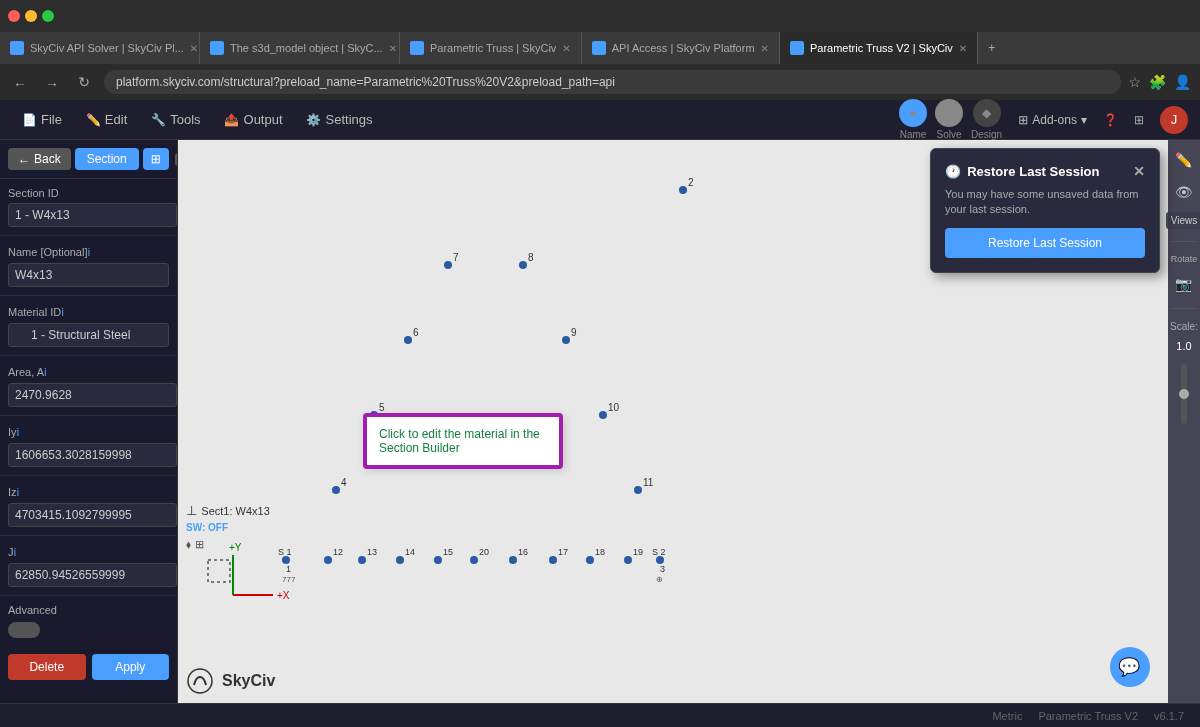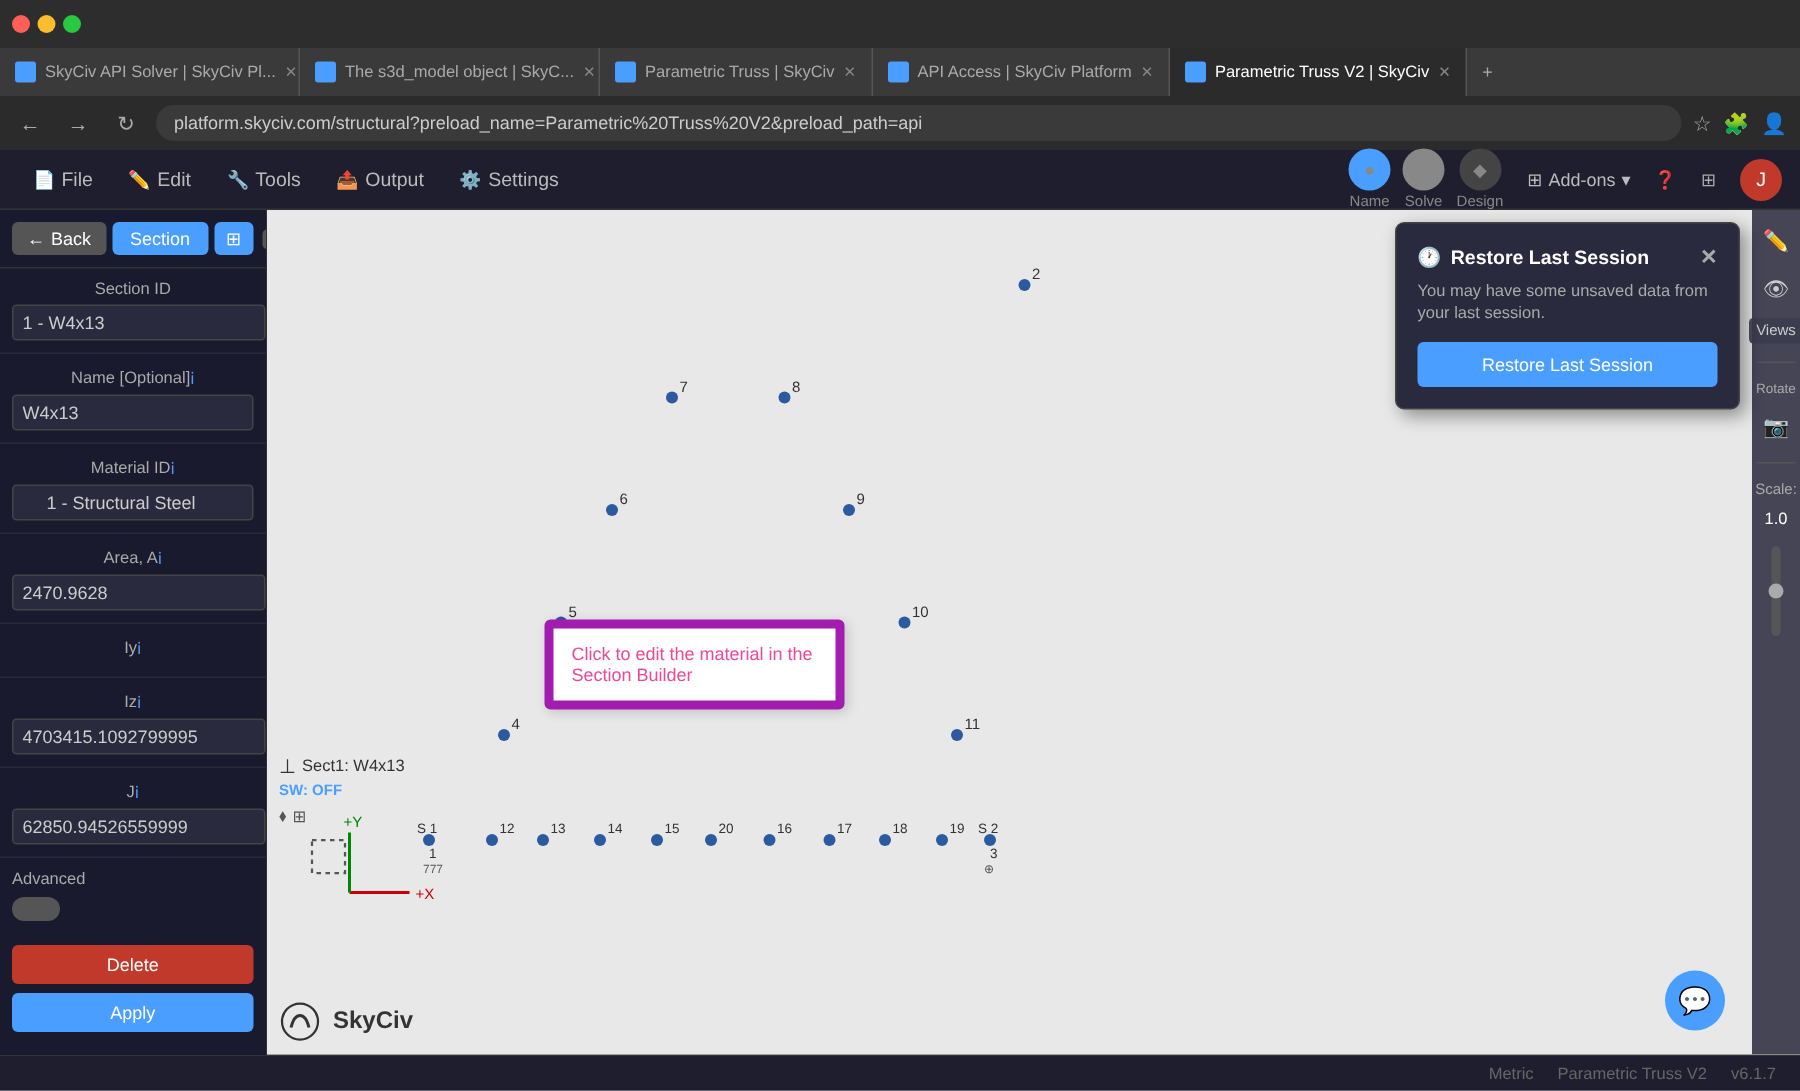--- a/index.html
+++ b/index.html
@@ -46,44 +46,44 @@
 
     
     .sidebar { width: 178px; background: #1a1a2e; border-right: 1px solid #333; display: flex; flex-direction: column; overflow-y: auto; }
     .sidebar-header { display: flex; padding: 8px; gap: 4px; align-items: center; border-bottom: 1px solid #333; }
     .back-btn { background: #555; color: #fff; border: none; border-radius: 4px; padding: 4px 10px; cursor: pointer; font-size: 12px; display: flex; align-items: center; gap: 4px; }
     .builder-btn { background: #4a9eff; color: #fff; border: none; border-radius: 4px; padding: 4px 12px; cursor: pointer; font-size: 12px; }
     .grid-btn { background: #4a9eff; color: #fff; border: none; border-radius: 4px; padding: 4px 8px; cursor: pointer; font-size: 12px; }
     .section-badge { background: #555; color: #fff; border-radius: 3px; padding: 1px 5px; font-size: 10px; margin-left: 2px; }
 
     .field-group { padding: 8px; border-bottom: 1px solid #2a2a3e; }
-    .field-label { color: #aaa; font-size: 11px; margin-bottom: 4px; display: flex; align-items: center; justify-content: center; }
+    .field-label { color: #aaa; font-size: 11px; margin-bottom: 4px; display: flex; align-items: center; justify-content: flex-start; }
     .info-icon { color: #4a9eff; cursor: pointer; font-size: 11px; }
     .field-input { width: 100%; background: #2a2a3e; border: 1px solid #444; border-radius: 3px; color: #ccc; padding: 4px 6px; font-size: 12px; }
     .field-input-row { display: flex; gap: 4px; align-items: center; }
     .field-input-with-search { flex: 1; background: #2a2a3e; border: 1px solid #444; border-radius: 3px; color: #ccc; padding: 4px 6px; font-size: 12px; }
 
     .material-input { width: 100%; background: #2a2a3e; border: 1px solid #444; border-radius: 3px; color: #ccc; padding: 4px 22px; font-size: 12px; cursor: pointer; }
     .field-input-with-unit { display: flex; align-items: flex-end; gap: 2px; }
     .field-value-input { flex: 1; background: #2a2a3e; border: 1px solid #444; border-radius: 3px; color: #ccc; padding: 4px 6px; font-size: 12px; }
 
     .advanced-section { padding: 8px; }
     .advanced-label { color: #aaa; font-size: 11px; margin-bottom: 6px; }
     .toggle { width: 32px; height: 16px; background: #555; border-radius: 8px; cursor: pointer; position: relative; }
 
-    .action-btns { padding: 8px; display: flex; gap: 6px; flex-direction: column; }
+    .action-btns { padding: 8px; display: flex; gap: 6px; flex-direction: row; }
     .delete-btn { background: #c0392b; color: #fff; border: none; border-radius: 4px; padding: 6px; cursor: pointer; font-size: 12px; width: 100%; }
     .apply-btn { background: #4a9eff; color: #fff; border: none; border-radius: 4px; padding: 6px; cursor: pointer; font-size: 12px; width: 100%; }
 
     
     .canvas { flex: 1; background: #f0f0f0; position: relative; overflow: hidden; }
     .canvas-bg { width: 100%; height: 100%; background: #e8e8e8; position: relative; }
 
     
-    .tooltip-popup { position: absolute; top: 273px; left: 185px; background: white; border: 6px solid #a21caf; border-radius: 4px; padding: 10px 12px; font-size: 12px; color: #ec4899; width: 200px; z-index: 100; box-shadow: 2px 2px 8px rgba(0,0,0,0.15); }
+    .tooltip-popup { position: absolute; top: 273px; left: 185px; background: white; border: 4px solid #a21caf; border-radius: 4px; padding: 10px 12px; font-size: 12px; color: #15803d; width: 200px; z-index: 100; box-shadow: 2px 2px 8px rgba(0,0,0,0.15); }
 
     
     .right-toolbar { position: absolute; right: 0; top: 0; width: 32px; height: 100%; background: rgba(40,40,60,0.85); display: flex; flex-direction: column; align-items: center; padding: 8px 0; gap: 8px; }
     .right-btn { color: #ccc; cursor: pointer; font-size: 14px; width: 24px; height: 24px; display: flex; align-items: center; justify-content: center; }
     .views-btn { background: rgba(60,60,80,0.9); border-radius: 3px; padding: 3px 5px; font-size: 10px; color: #ccc; cursor: pointer; }
     .rotate-label { color: #aaa; font-size: 9px; }
     .scale-label { color: #aaa; font-size: 10px; }
     .scale-val { color: #fff; font-size: 11px; }
     .scale-slider { width: 6px; height: 60px; background: #555; border-radius: 3px; position: relative; cursor: pointer; margin: 4px auto; }
     .scale-thumb { width: 10px; height: 10px; background: #aaa; border-radius: 50%; position: absolute; left: -2px; top: 50%; transform: translateY(-50%); }
@@ -260,20 +260,24 @@
         <div class="field-input-with-unit">
           <input class="field-value-input" type="text" value="2470.9628" style="">
 
         </div>
       </div>
 
       <div class="field-group">
         <div class="field-label">
           <span>Iy</span>
           <span class="info-icon">ℹ</span>
+        </div>
+        <div class="field-input-with-unit">
+          <input class="field-value-input" type="text" value="1606653.3028159998" style="">
+
         </div>
       </div>
 
       <div class="field-group">
         <div class="field-label">
           <span>Iz</span>
           <span class="info-icon">ℹ</span>
         </div>
         <div class="field-input-with-unit">
           <input class="field-value-input" type="text" value="4703415.1092799995" style="">

